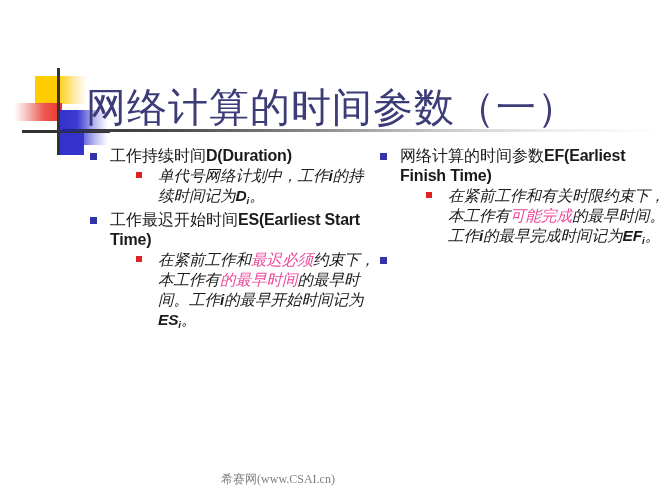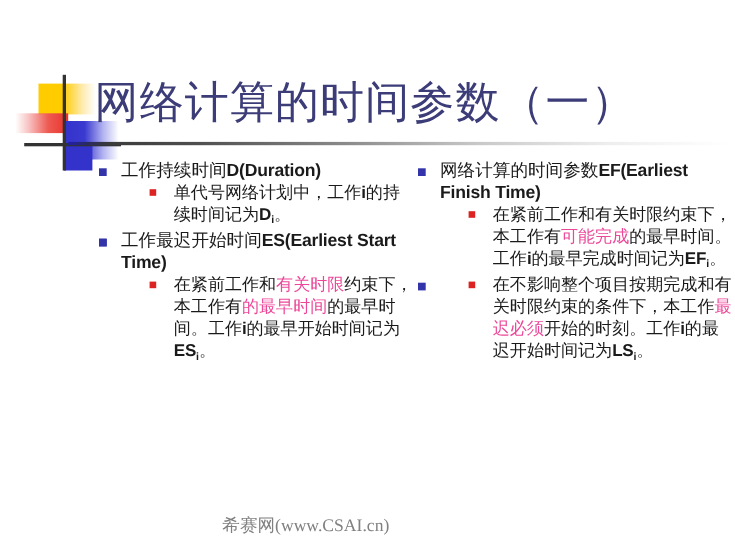--- a/index.html
+++ b/index.html
@@ -77,21 +77,21 @@
     top: 70px;
     width: 88px;
     height: 3px;
     background: #333333;
   }
 
   
   .title {
     position: absolute;
     left: 86px;
-    top: 64px;
+    top: 79px;
     width: 570px;
     height: 58px;
     color: #3c3c78;
     font-family: "Liberation Serif", "DejaVu Serif", serif;
     font-size: 40px;
     line-height: 58px;
     letter-spacing: 1px;
     white-space: nowrap;
   }
 
@@ -152,20 +152,21 @@
     top: 7px;
     width: 7px;
     height: 7px;
   }
   li.item.l1 > .bullet { background: #3333aa; }
   li.item.l2 > .bullet { background: #dd2222; }
 
   li.item.l2 {
     padding-left: 24px;
     margin-left: 24px;
+    font-style: italic;
   }
   li.item.l2 > .bullet {
     left: 2px;
     top: 6px;
     width: 6px;
     height: 6px;
   }
 
   .txt {
     display: block;
@@ -196,21 +197,21 @@
 
   
   .footer {
     position: absolute;
     left: 0;
     top: 472px;
     width: 556px;
     text-align: center;
     color: #808080;
     font-family: "Liberation Serif", "DejaVu Serif", serif;
-    font-size: 16px;
+    font-size: 12px;
     line-height: 14px;
   }
 </style>
 </head>
 <body>
 
 <div id="slide">
 
   <div class="deco">
     <div class="sq sq-yellow"></div>
@@ -239,46 +240,40 @@
           </li>
           <li class="item l1">
             <span class="bullet"></span>
           </li>
           <li class="item l1">
             <span class="bullet"></span>
             <span class="txt"><span>工作最迟开始时间</span><span class="lat">ES(Earliest Start Time)</span></span>
             <ul class="lvl2">
               <li class="item l2">
                 <span class="bullet"></span>
-                <span class="txt"><span>在紧前工作和</span><span class="hl">有关时限</span><span>约束下，本工作有</span><span class="hl">的最早时间</span><span>的最早时间。工作</span><span class="lat">i</span><span>的最早开始时间记为</span><span class="lat">ES</span><sub>i</sub><span>。</span></span>
+                <span class="txt"><span>在紧前工作和</span><span class="hl">最迟必须</span><span>约束下，本工作有</span><span class="hl">的最早时间</span><span>的最早时间。工作</span><span class="lat">i</span><span>的最早开始时间记为</span><span class="lat">ES</span><sub>i</sub><span>。</span></span>
               </li>
             </ul>
           </li>
         </ul>
     </div>
     <div class="col col-right">
       <ul class="lvl1">
           <li class="item l1">
             <span class="bullet"></span>
             <span class="txt"><span>网络计算的时间参数</span><span class="lat">EF(Earliest Finish Time)</span></span>
             <ul class="lvl2">
               <li class="item l2">
                 <span class="bullet"></span>
                 <span class="txt"><span>在紧前工作和有关时限约束下，本工作有</span><span class="hl">可能完成</span><span>的最早时间。工作</span><span class="lat">i</span><span>的最早完成时间记为</span><span class="lat">EF</span><sub>i</sub><span>。</span></span>
               </li>
             </ul>
           </li>
           <li class="item l1">
             <span class="bullet"></span>
-            <ul class="lvl2">
-              <li class="item l2">
-                <span class="bullet"></span>
-                <span class="txt"><span>在不影响整个项目按期完成和有关时限约束的条件下，本工作</span><span class="hl">最迟必须</span><span>开始的时刻。工作</span><span class="lat">i</span><span>的最迟开始时间记为</span><span class="lat">LS</span><sub>i</sub><span>。</span></span>
-              </li>
-            </ul>
           </li>
         </ul>
     </div>
   </div>
 
   <div class="footer">希赛网(www.CSAI.cn)</div>
 
 </div>
 
 </body></html>

